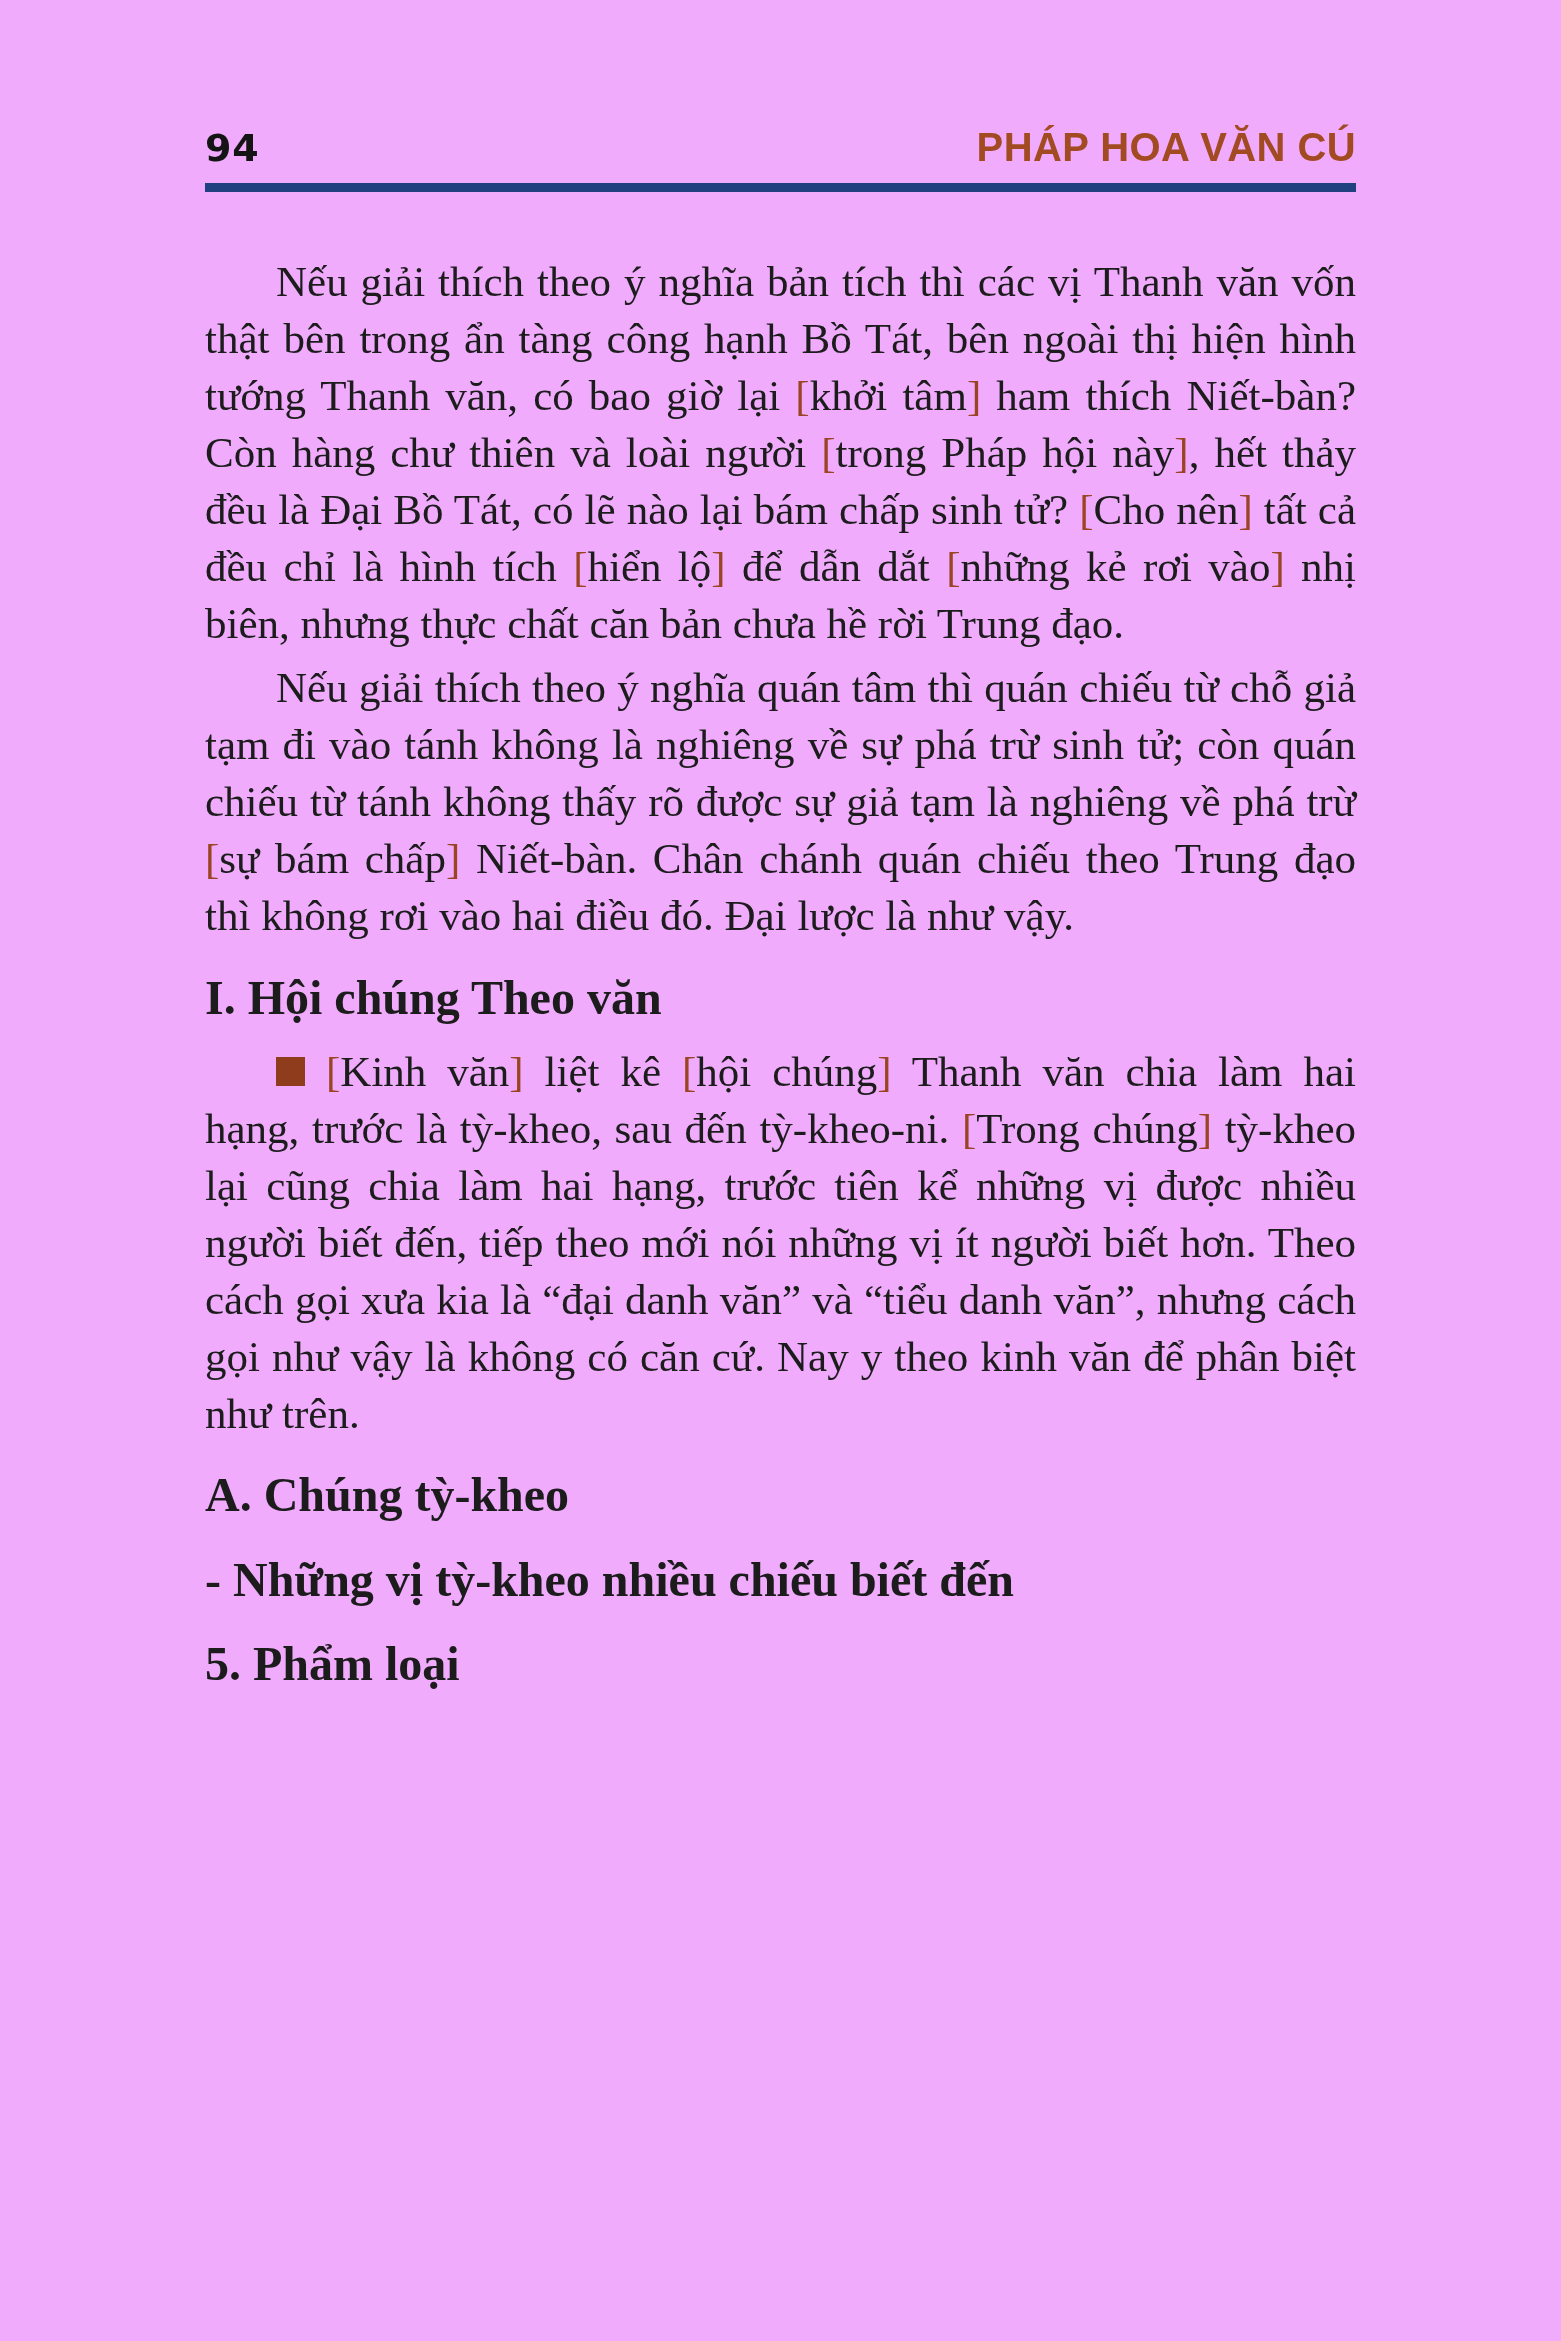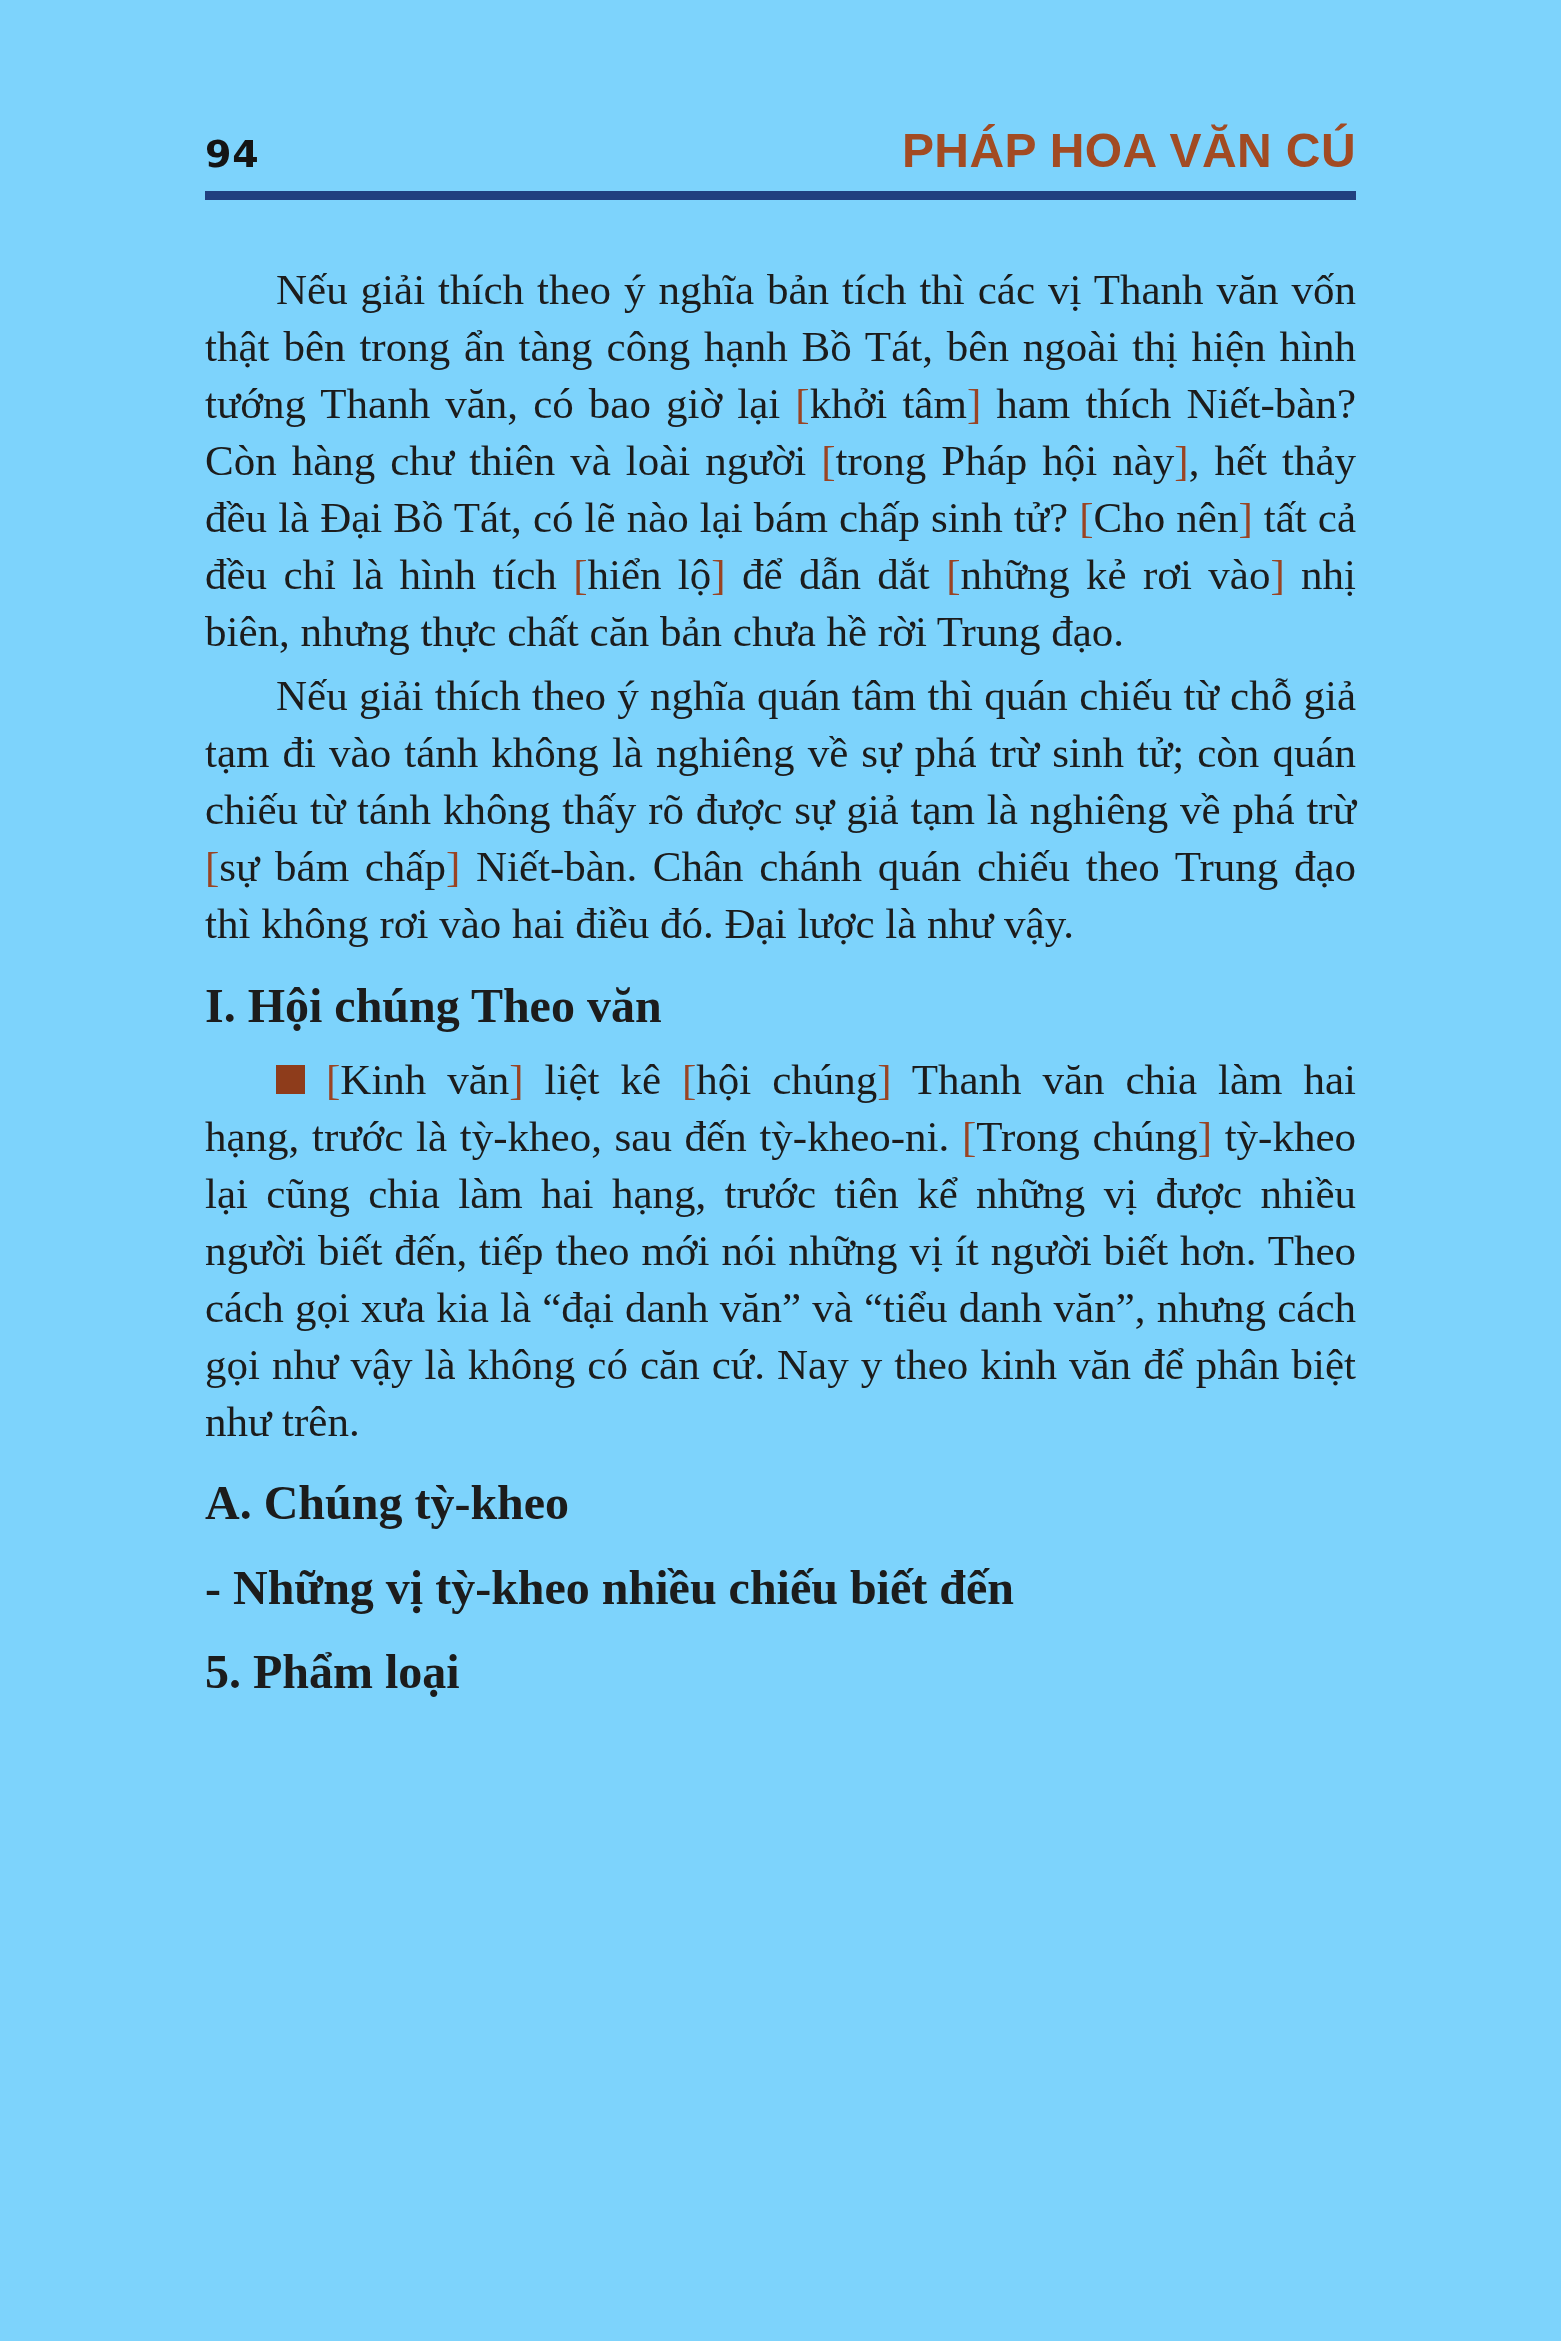--- a/index.html
+++ b/index.html
@@ -1,21 +1,21 @@
 <!DOCTYPE html>
 <html lang="vi" style="--text: #1c1c1c; --title_brown: #a24b23; --accent_brown: #9a4423; --bullet_brown: #8e3c1b; --rule_blue: #21407f;font-size:14px"><head>
 <meta charset="utf-8">
 <style>
   html, body { margin: 0; padding: 0; background: #ffffff; }
 
   .page {
     position: relative;
     width: 1561px;
     height: 2342px;
-    background: #7dd3fc;
+    background: #f0abfc;
     box-sizing: border-box;
     padding: 127px 205px 0 205px;
     overflow: hidden;
     font-family: "Liberation Serif", "DejaVu Serif", serif;
     color: var(--text, #1c1c1c);
   }
 
   
   .header {
     display: flex;
@@ -26,21 +26,21 @@
     font-family: "DejaVu Sans", "Liberation Sans", sans-serif;
     font-weight: 700;
     font-size: 38px;
     line-height: 1;
     color: #141414;
     letter-spacing: 0.9px;
   }
   .running-title {
     font-family: "Liberation Sans", "DejaVu Sans", sans-serif;
     font-weight: 700;
-    font-size: 48px;
+    font-size: 40px;
     line-height: 1;
     letter-spacing: 0.4px;
     color: var(--title_brown, #a24b23);
   }
   .rule {
     height: 9.5px;
     margin-top: 15.6px;
     background: var(--rule_blue, #21407f);
   }
 

